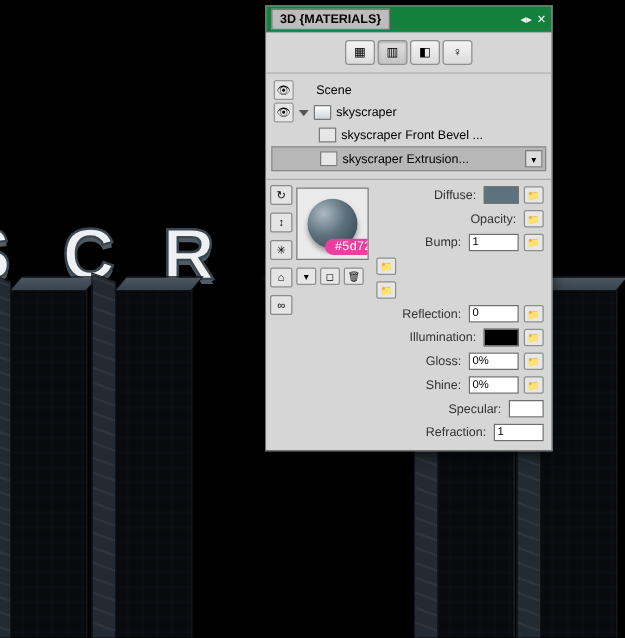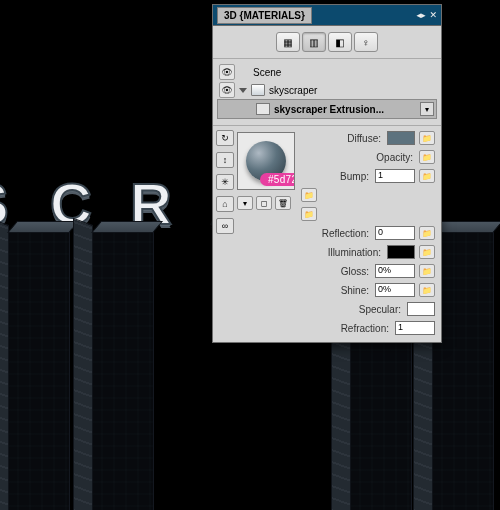--- a/index.html
+++ b/index.html
@@ -10,21 +10,21 @@
     background:repeating-linear-gradient(90deg,#2c333b 0 10px,#373f48 10px 12px),
                repeating-linear-gradient(0deg,#2c333b 0 10px,#373f48 10px 12px);
     background-blend-mode:multiply;border:1px solid #141820}
   .pillar::before{content:"";position:absolute;left:-18px;top:-6px;bottom:0;width:18px;
     background:repeating-linear-gradient(0deg,#232a31 0 10px,#2d343c 10px 12px);
     transform:skewY(20deg);transform-origin:top right;border:1px solid #10141a}
   .pillar::after{content:"";position:absolute;left:0;right:0;top:-10px;height:10px;
     background:linear-gradient(#4b5660,#3a434c);transform:skewX(-40deg);transform-origin:bottom left;border:1px solid #10141a}
   .p1{left:6px}.p2{left:90px}.p3{left:348px}.p4{left:430px}
   .panel{position:absolute;left:212px;top:4px;width:228px;background:#d6d6d6;border:1px solid #6f6f6f;box-shadow:0 4px 10px rgba(0,0,0,.6);font-size:10px}
-  .tabbar{display:flex;align-items:center;height:20px;background:#0c4a6e;color:#eee;padding:0 4px;border-bottom:1px solid #6a6a6a}
+  .tabbar{display:flex;align-items:center;height:20px;background:#15803d;color:#eee;padding:0 4px;border-bottom:1px solid #6a6a6a}
   .tabbar .tab{background:#bdbdbd;color:#000;padding:2px 6px;border:1px solid #7a7a7a;font-weight:bold;font-size:10px}
   .collapse{margin-left:auto;display:flex;gap:4px}
   .collapse span{cursor:pointer;font-size:9px}
   .iconrow{display:flex;justify-content:center;gap:2px;padding:6px 0;background:#d6d6d6;border-bottom:1px solid #aaa}
   .ibtn{width:22px;height:18px;border:1px solid #8f8f8f;background:linear-gradient(#f4f4f4,#dcdcdc);border-radius:3px;display:flex;align-items:center;justify-content:center;font-size:10px}
   .ibtn.sel{background:linear-gradient(#e0e0e0,#c4c4c4);box-shadow:inset 0 1px 2px rgba(0,0,0,.25)}
   .scene{background:#d6d6d6;padding:4px 4px 6px 4px;border-bottom:1px solid #aaa}
   .row{display:flex;align-items:center;height:18px;gap:4px;padding:0 2px}
   .eye{width:14px;height:14px;border:1px solid #999;border-radius:2px;display:flex;align-items:center;justify-content:center;font-size:9px;background:#e6e6e6}
   .tri{display:inline-block;width:0;height:0;border-left:4px solid transparent;border-right:4px solid transparent;border-top:5px solid #555}
@@ -87,23 +87,27 @@
       <span class="eye">👁</span>
       <span style="width:10px"></span>
       <span class="node">Scene</span>
     </div>
     <div class="row">
       <span class="eye">👁</span>
       <span class="tri"></span>
       <span class="mesh"></span>
       <span class="node">skyscraper</span>
     </div>
+    <div class="row" style="padding-left:38px">
+      <span class="matbox"></span>
+      <span class="node">skyscraper Front Bevel ...</span>
+    </div>
     <div class="row selrow" style="padding-left:38px">
       <span class="matbox"></span>
-      <span class="node" style="font-weight:bold">skyscraper Extrusion...</span>
+      <span class="node" style="font-weight:normal">skyscraper Extrusion...</span>
       <span class="drop">▾</span>
     </div>
   </div>
 
   <div class="matprops">
     <div class="leftcol">
       <div class="tool">↻</div>
       <div class="tool">↕</div>
       <div class="tool">✳</div>
       <div class="tool">⌂</div>

